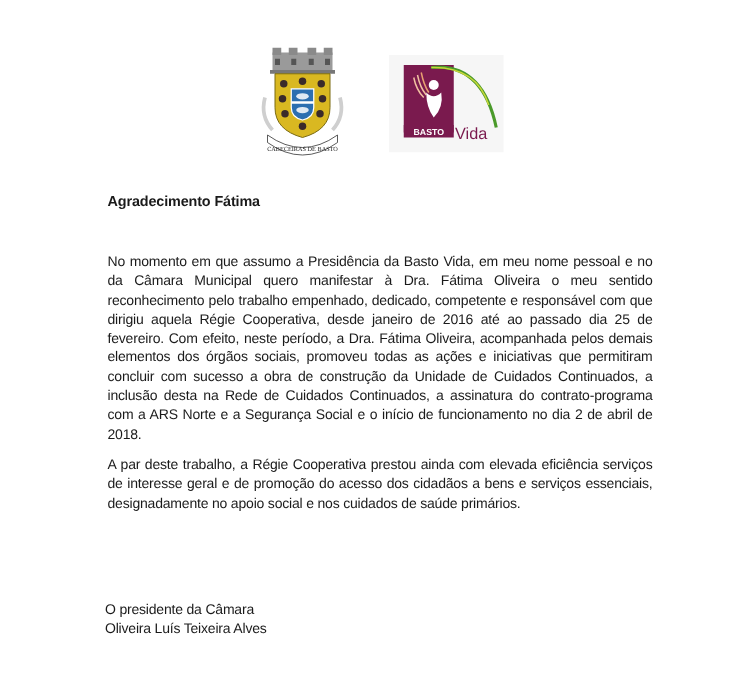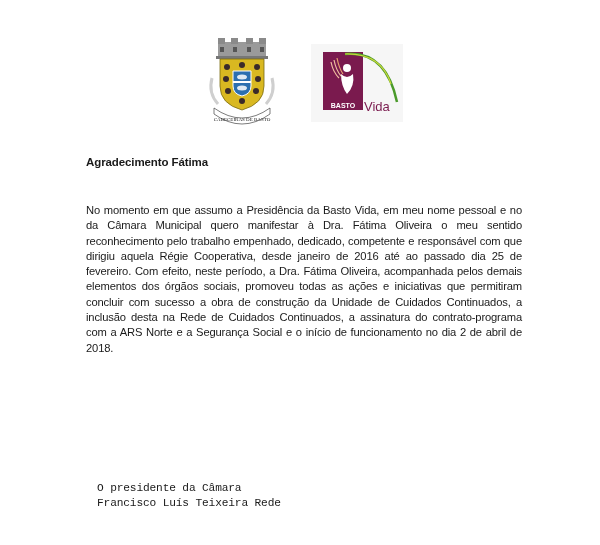--- a/index.html
+++ b/index.html
@@ -53,26 +53,25 @@
       font-size: 11.2px;
       line-height: 15.3px;
       letter-spacing: -0.15px;
     }
     .body-text p {
       margin: 0 14px 9px 0;
       text-align: justify;
     }
     .signature {
       position: absolute;
-      left: 97px;
+      left: 84px;
       top: 481px;
       font-size: 11.2px;
       line-height: 15px;
       letter-spacing: -0.15px;
-      font-family: Liberation Mono, monospace;
     }
     .signature div { white-space: nowrap; }
   </style>
 </head>
 <body>
 
 <div class="logos">
 
   <svg class="crest" viewBox="0 0 72 90">
 
@@ -123,18 +122,19 @@
     <rect x="12" y="56" width="40" height="10" fill="#7a1a4e"></rect>
     <text x="32" y="64" font-size="7" text-anchor="middle" fill="#ffffff" font-family="Liberation Sans, sans-serif" font-weight="bold">BASTO</text>
     <text x="53" y="67" font-size="13" fill="#7a1a4e" font-family="Liberation Sans, sans-serif">Vida</text>
   </svg>
 </div>
 
 <div class="title">Agradecimento Fátima</div>
 
 <div class="body-text">
   <p>No momento em que assumo a Presidência da Basto Vida, em meu nome pessoal e no da Câmara Municipal quero manifestar à Dra. Fátima Oliveira o meu sentido reconhecimento pelo trabalho empenhado, dedicado, competente e responsável com que dirigiu aquela Régie Cooperativa, desde janeiro de 2016 até ao passado dia 25 de fevereiro. Com efeito, neste período, a Dra. Fátima Oliveira, acompanhada pelos demais elementos dos órgãos sociais, promoveu todas as ações e iniciativas que permitiram concluir com sucesso a obra de construção da Unidade de Cuidados Continuados, a inclusão desta na Rede de Cuidados Continuados, a assinatura do contrato-programa com a ARS Norte e a Segurança Social e o início de funcionamento no dia 2 de abril de 2018.</p>
+  <p>A par deste trabalho, a Régie Cooperativa prestou ainda com elevada eficiência serviços de interesse geral e de promoção do acesso dos cidadãos a bens e serviços essenciais, designadamente no apoio social e nos cuidados de saúde primários.</p>
 </div>
 
 <div class="signature">
   <div>O presidente da Câmara</div>
-  <div>Francisco Luís Teixeira Rede</div>
+  <div>Oliveira Luís Teixeira Alves</div>
 </div>
 
 </body></html>

